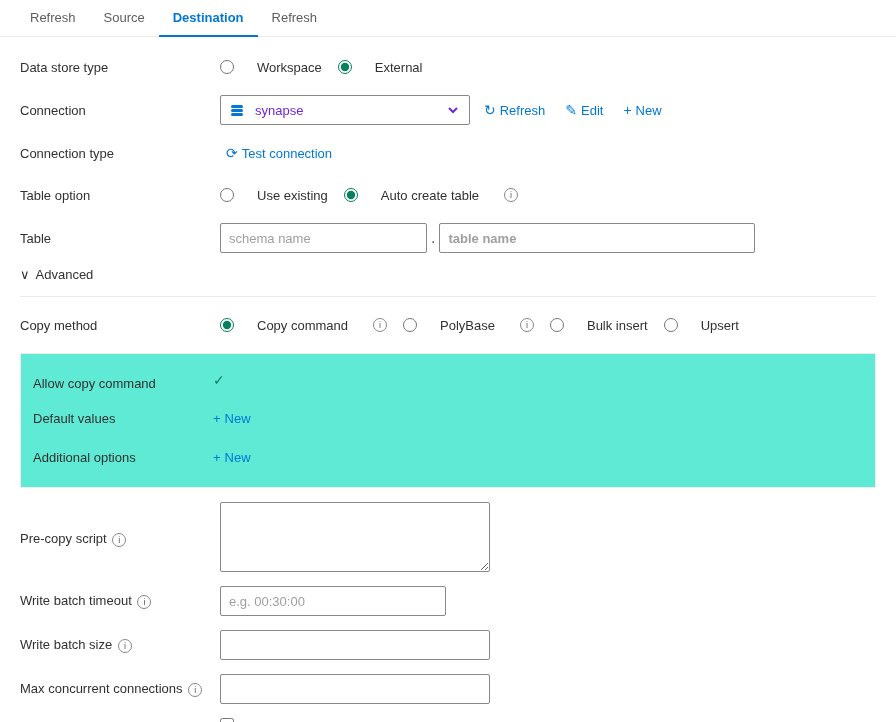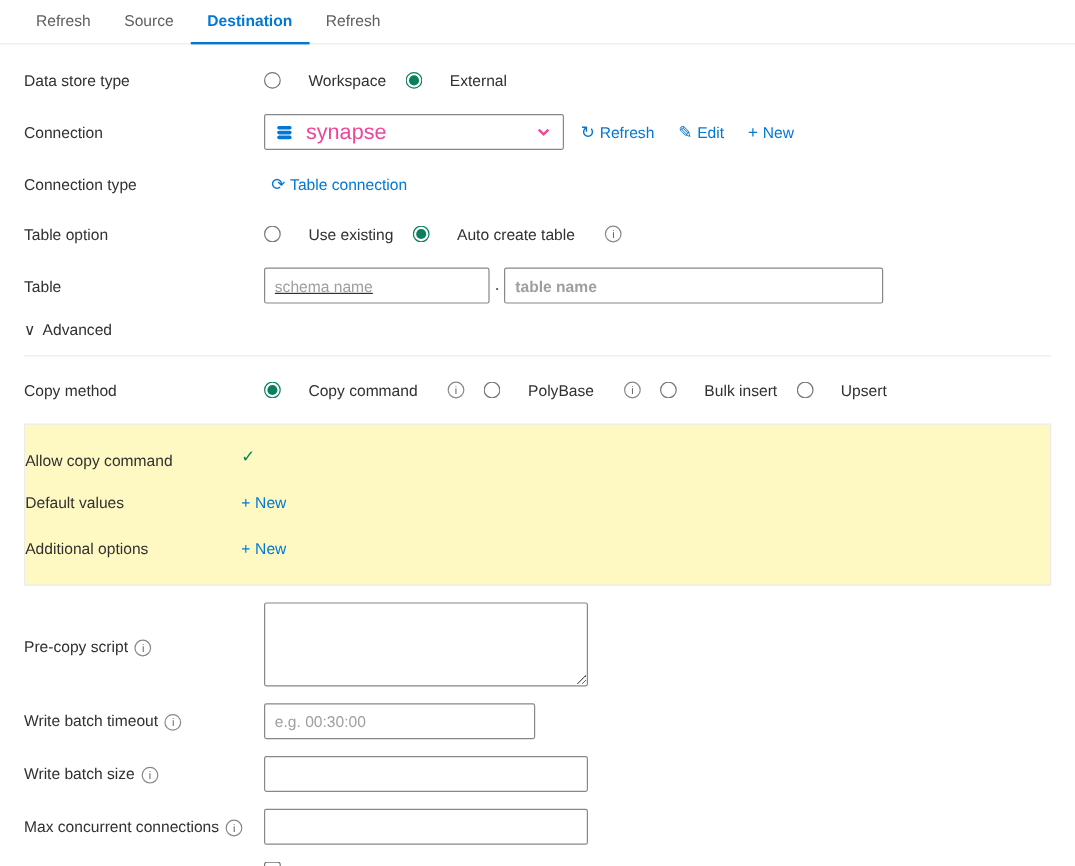--- a/index.html
+++ b/index.html
@@ -89,22 +89,22 @@
       min-width: 250px;
       background: #fff;
       padding: 0 8px;
       gap: 6px;
     }
 
     .select-with-icon select {
       border: none;
       outline: none;
       background: transparent;
-      font-size: 18px;
-      color: #ec4899;
+      font-size: 13px;
+      color: #6d28d9;
       flex: 1;
       cursor: pointer;
     }
 
     .db-icon {
       width: 16px;
       height: 16px;
       display: inline-flex;
       align-items: center;
       justify-content: center;
@@ -180,24 +180,24 @@
       border: 1px solid #8a8886;
       border-radius: 50%;
       font-size: 9px;
       color: #605e5c;
       cursor: help;
       margin-left: 2px;
     }
 
     
     .expanded-section {
-      background: #fef9c3;
+      background: #5eead4;
       border: 1px solid #edebe9;
       margin-bottom: 14px;
-      padding: 10px 0;
+      padding: 10px 12px;
     }
 
     .expanded-row {
       display: flex;
       align-items: flex-start;
       padding: 8px 0;
       min-height: 32px;
     }
 
     .expanded-label {
@@ -312,21 +312,21 @@
         <span>New</span>
       </button>
     </div>
   </div>
 
   <div class="form-row">
     <div class="form-label">Connection type</div>
     <div class="form-controls">
       <button class="action-btn">
         <span class="btn-icon">⟳</span>
-        <span>Table connection</span>
+        <span>Test connection</span>
       </button>
     </div>
   </div>
 
   <div class="form-row">
     <div class="form-label">Table option</div>
     <div class="form-controls radio-group">
       <label class="radio-item">
         <input type="radio" name="tableoption" value="existing" style="">
         <span>Use existing</span>
@@ -336,21 +336,21 @@
         <span>Auto create table</span>
         <span class="info-icon">i</span>
       </label>
     </div>
   </div>
 
   <div class="form-row">
     <div class="form-label">Table</div>
     <div class="form-controls">
       <div class="schema-table-row">
-        <input type="text" class="text-input" style="width: 188px; text-decoration: underline;" placeholder="schema name">
+        <input type="text" class="text-input" style="width: 207px;" placeholder="schema name">
         <span class="dot-separator">.</span>
         <input type="text" class="text-input" style="width: 316px; font-weight: bold;" placeholder="table name">
       </div>
     </div>
   </div>
 
   <div class="advanced-toggle">
     <span>∨</span>
     <span>Advanced</span>
   </div>

